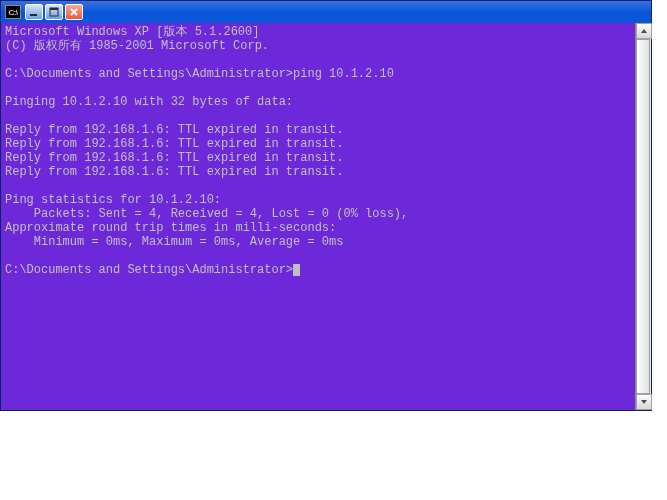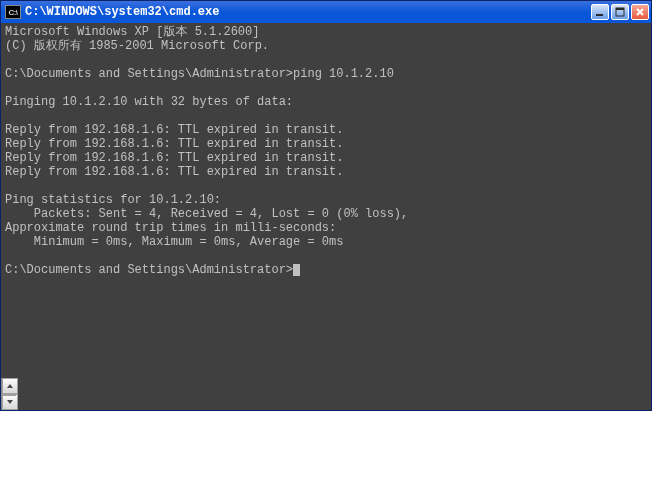--- a/index.html
+++ b/index.html
@@ -68,23 +68,22 @@
     cursor: default;
   }
   .tbtn.close {
     background: linear-gradient(to bottom, #f8a898 0%, #e85a3a 100%);
   }
   .tbtn svg { display: block; }
   .client {
     position: relative;
     width: 100%;
     height: calc(100% - 22px);
-    background: #404040;
+    background: #6d28d9;
     display: flex;
-    flex-direction: column;
   }
   .terminal {
     flex: 1;
     padding: 2px 4px;
     color: #c0c0c0;
     font-size: 12px;
     line-height: 14px;
     font-family: "SimSun", "NSimSun", "Courier New", monospace;
     white-space: pre;
     overflow: hidden;
@@ -129,21 +128,20 @@
   }
 </style>
 </head>
 <body>
 
 <div class="window">
   <div class="titlebar">
     <div class="sys-icon">
       <span class="sys-icon-text">C:\</span>
     </div>
-    <div class="title-text">C:\WINDOWS\system32\cmd.exe</div>
     <div class="title-buttons">
       <div class="tbtn" title="minimize">
         <svg width="10" height="10" viewBox="0 0 10 10">
             <rect x="1" y="7" width="7" height="2" fill="#2a2a2a"></rect>
           </svg>
       </div>
       <div class="tbtn" title="maximize">
         <svg width="10" height="10" viewBox="0 0 10 10">
             <rect x="1" y="1" width="8" height="8" fill="none" stroke="#2a2a2a" stroke-width="1"></rect>
             <rect x="1" y="1" width="8" height="2" fill="#2a2a2a"></rect>

